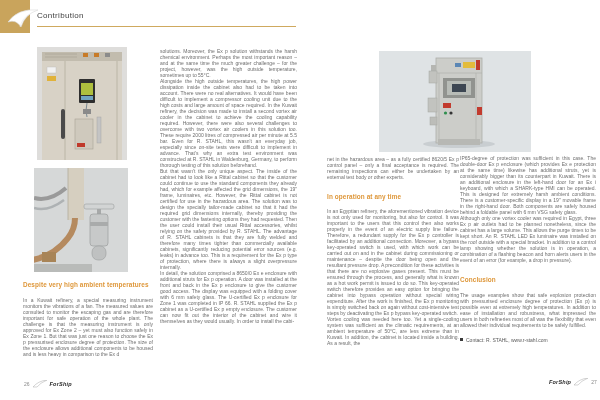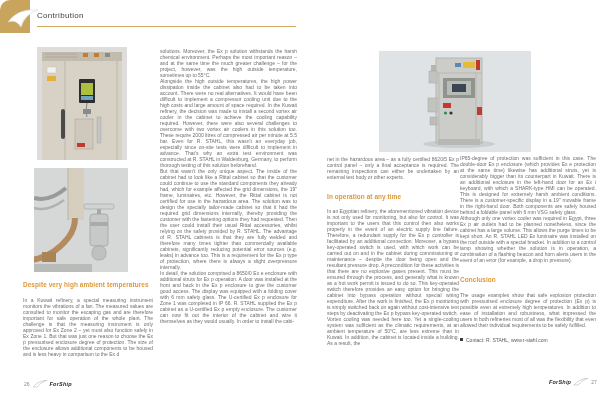--- a/index.html
+++ b/index.html
@@ -1,21 +1,21 @@
 <!DOCTYPE html>
 <html><head>
 <meta charset="utf-8">
 <style>
   html,body { margin:0; padding:0; }
   body {
     width:600px; height:400px; background:#ffffff;
     font-family:"Liberation Sans", sans-serif;
     -webkit-font-smoothing:antialiased;
   }
-  .sheet { position:relative; width:600px; height:400px; background:#ffffff; overflow:hidden;border-radius:10px; }
+  .sheet { position:relative; width:600px; height:400px; background:#ffffff; overflow:hidden; }
 
   
   .corner-block { position:absolute; left:0; top:0; width:30px; height:33px; background:#c9a45c; }
   .brand-icon { position:absolute; left:6px; top:6px; }
   .header-label { position:absolute; left:37px; top:11px; font-size:8px; color:#3f3f3f; letter-spacing:.3px; }
   .header-rule { position:absolute; left:37px; top:26px; width:259px; height:1px; background:#cfa95e; }
 
   
   .photo { position:absolute; display:block; }
   #photo1 { left:37px; top:47px; }

